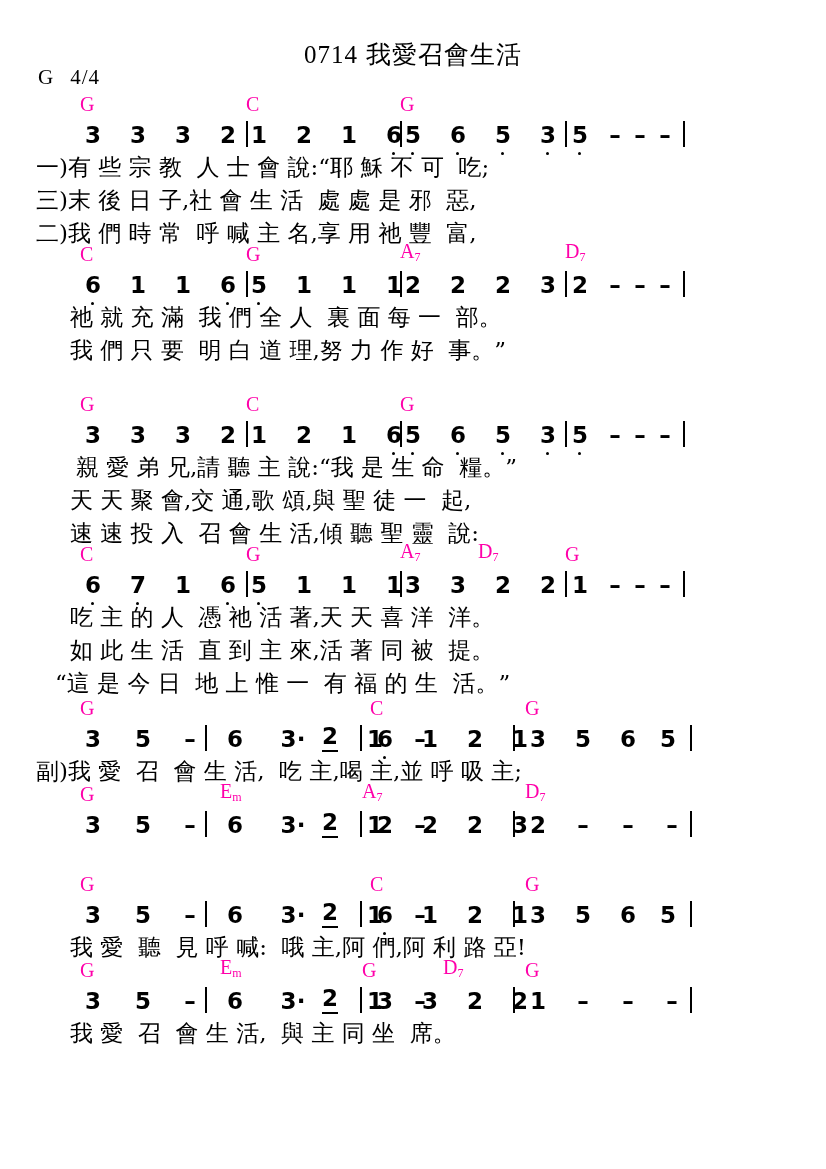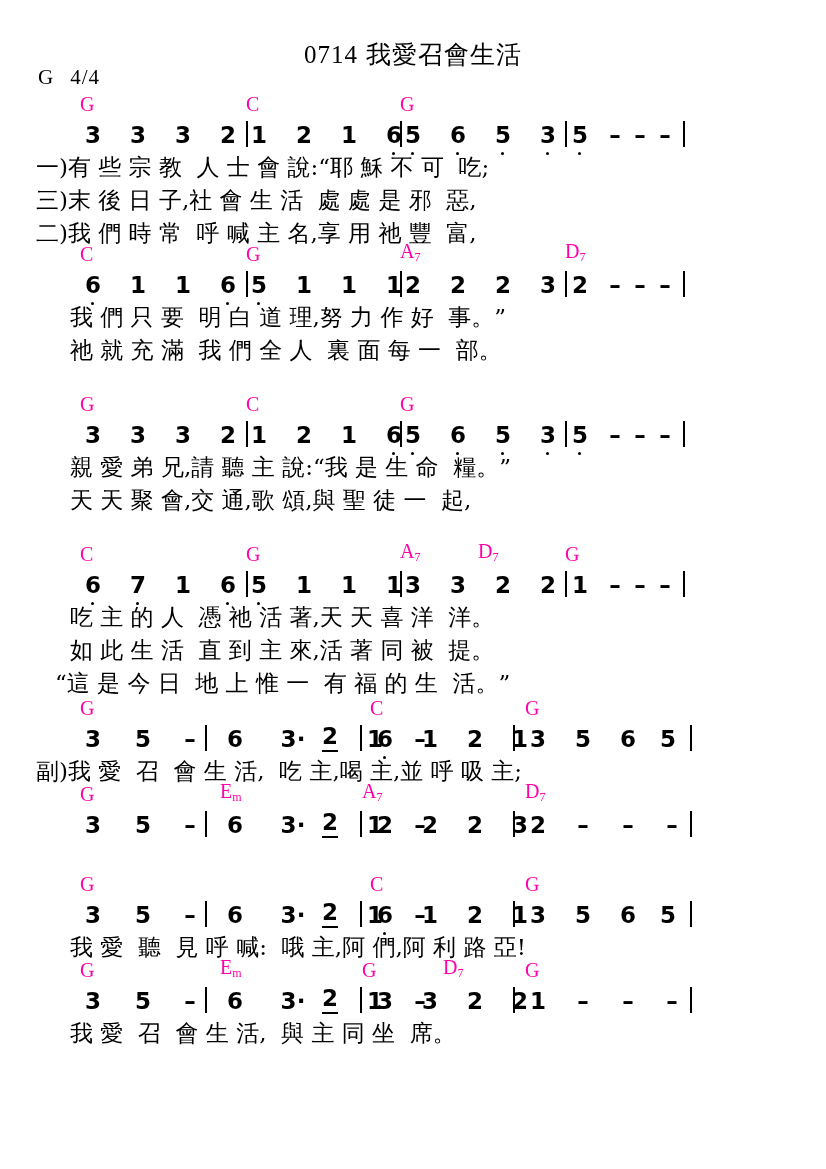--- a/index.html
+++ b/index.html
@@ -140,24 +140,24 @@
           <div class="note" style="left: 580px;"><span class="g">2</span></div>
           <div class="dash" style="left: 615px;">–</div>
           <div class="dash" style="left: 640px;">–</div>
           <div class="dash" style="left: 665px;">–</div>
           <div class="bar" style="left: 246px;"></div>
           <div class="bar" style="left: 400px;"></div>
           <div class="bar" style="left: 565px;"></div>
           <div class="bar" style="left: 683px;"></div>
         </div>
         <div class="lyricrow">
+          <span class="lyric" style="left: 70px;">祂 就 充 滿  我 們 全 人  裏 面 每 一  部。</span>
+        </div>
+        <div class="lyricrow">
           <span class="lyric" style="left: 70px;">我 們 只 要  明 白 道 理,努 力 作 好  事。”</span>
-        </div>
-        <div class="lyricrow">
-          <span class="lyric" style="left: 70px;">祂 就 充 滿  我 們 全 人  裏 面 每 一  部。</span>
         </div>
       </div>
       <div class="system" style="top: 392px;">
         <div class="chordrow">
           <span class="chord" style="left: 80px;">G</span>
           <span class="chord" style="left: 246px;">C</span>
           <span class="chord" style="left: 400px;">G</span>
         </div>
         <div class="noterow">
           <div class="note" style="left: 93px;"><span class="g">3</span></div>
@@ -175,24 +175,27 @@
           <div class="note" style="left: 580px;"><span class="g low">5</span></div>
           <div class="dash" style="left: 615px;">–</div>
           <div class="dash" style="left: 640px;">–</div>
           <div class="dash" style="left: 665px;">–</div>
           <div class="bar" style="left: 246px;"></div>
           <div class="bar" style="left: 400px;"></div>
           <div class="bar" style="left: 565px;"></div>
           <div class="bar" style="left: 683px;"></div>
         </div>
         <div class="lyricrow">
-          <span class="lyric" style="left: 70px;">親 愛 弟 兄,請 聽 主 說:“我 是 生 命  糧。”</span>
+          <span class="lyric" style="left: 76px;">親 愛 弟 兄,請 聽 主 說:“我 是 生 命  糧。”</span>
         </div>
         <div class="lyricrow">
           <span class="lyric" style="left: 70px;">天 天 聚 會,交 通,歌 頌,與 聖 徒 一  起,</span>
+        </div>
+        <div class="lyricrow">
+          <span class="lyric" style="left: 70px;">速 速 投 入  召 會 生 活,傾 聽 聖 靈  說:</span>
         </div>
       </div>
       <div class="system" style="top: 542px;">
         <div class="chordrow">
           <span class="chord" style="left: 80px;">C</span>
           <span class="chord" style="left: 246px;">G</span>
           <span class="chord" style="left: 400px;">A<sub>7</sub></span>
           <span class="chord" style="left: 478px;">D<sub>7</sub></span>
           <span class="chord" style="left: 565px;">G</span>
         </div>

